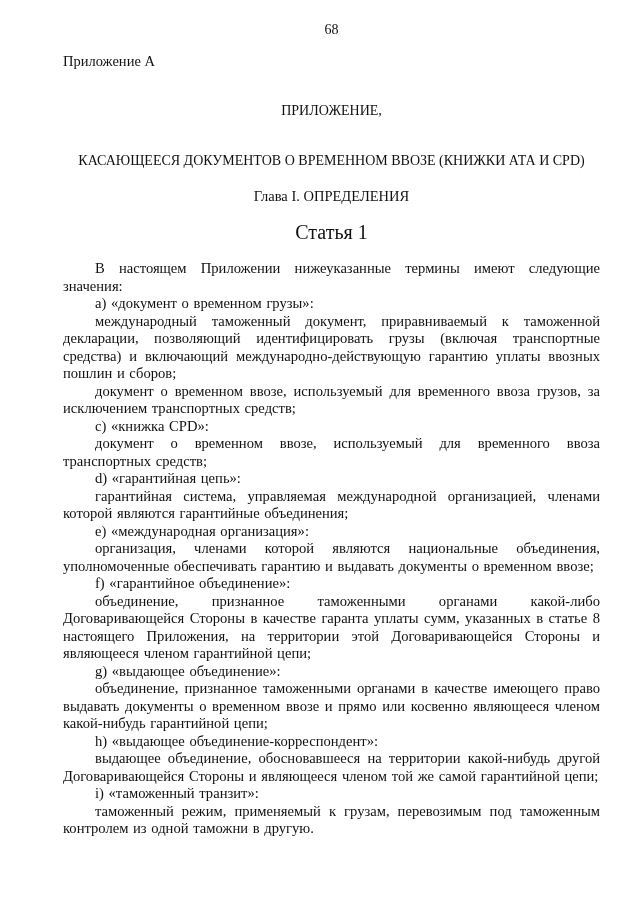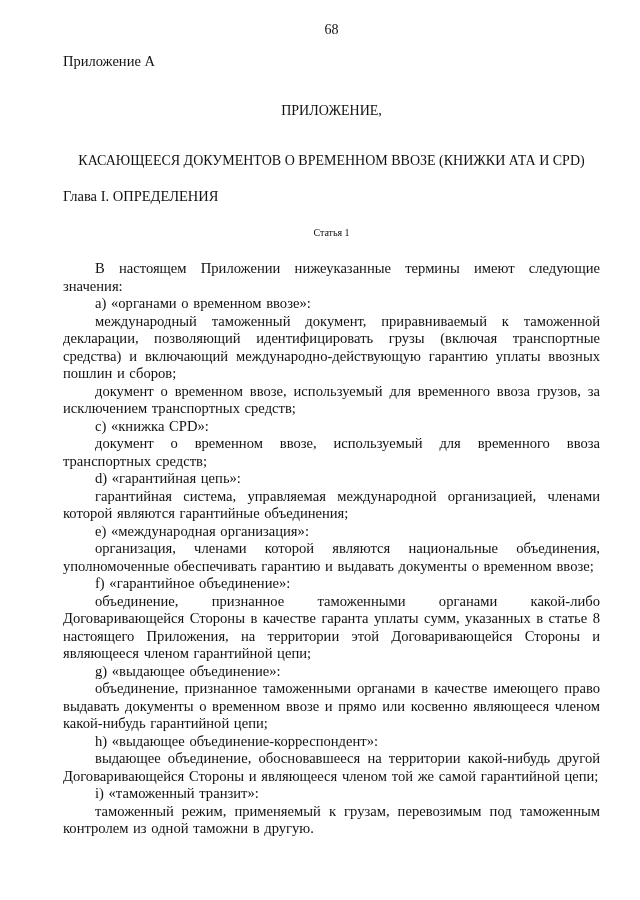--- a/index.html
+++ b/index.html
@@ -34,27 +34,28 @@
   }
   .doc-title {
     margin-top: 14px;
     text-align: center;
     font-size: 14px;
     line-height: 18px;
   }
   .doc-title .line { white-space: nowrap; margin-top: 32px; }
   .chapter-heading {
     margin-top: 18px;
+    text-align: center;
     font-size: 14.5px;
     line-height: 17.5px;
   }
   .article-heading {
     margin-top: 18px;
     text-align: center;
-    font-size: 10px;
+    font-size: 20px;
     line-height: 17.5px;
   }
   .body-text {
     margin-top: 19px;
     font-size: 14.6px;
     line-height: 17.5px;
   }
   .body-text p {
     text-align: justify;
     text-indent: 32px;
@@ -75,21 +76,21 @@
       <div class="line">ПРИЛОЖЕНИЕ,</div>
       <div class="line">КАСАЮЩЕЕСЯ ДОКУМЕНТОВ О ВРЕМЕННОМ ВВОЗЕ (КНИЖКИ АТА И CPD)</div>
     </div>
 
     <div class="chapter-heading">Глава I. ОПРЕДЕЛЕНИЯ</div>
 
     <div class="article-heading">Статья 1</div>
 
     <div class="body-text">
       <p>В настоящем Приложении нижеуказанные термины имеют следующие значения:</p>
-      <p>a) «органами о временном ввозе»:</p>
+      <p>a) «документ о временном грузы»:</p>
       <p>международный таможенный документ, приравниваемый к таможенной декларации, позволяющий идентифицировать грузы (включая транспортные средства) и включающий международно-действующую гарантию уплаты ввозных пошлин и сборов;</p>
       <p>документ о временном ввозе, используемый для временного ввоза грузов, за исключением транспортных средств;</p>
       <p>c) «книжка CPD»:</p>
       <p>документ о временном ввозе, используемый для временного ввоза транспортных средств;</p>
       <p>d) «гарантийная цепь»:</p>
       <p>гарантийная система, управляемая международной организацией, членами которой являются гарантийные объединения;</p>
       <p>e) «международная организация»:</p>
       <p>организация, членами которой являются национальные объединения, уполномоченные обеспечивать гарантию и выдавать документы о временном ввозе;</p>
       <p>f) «гарантийное объединение»:</p>
       <p>объединение, признанное таможенными органами какой-либо Договаривающейся Стороны в качестве гаранта уплаты сумм, указанных в статье 8 настоящего Приложения, на территории этой Договаривающейся Стороны и являющееся членом гарантийной цепи;</p>

